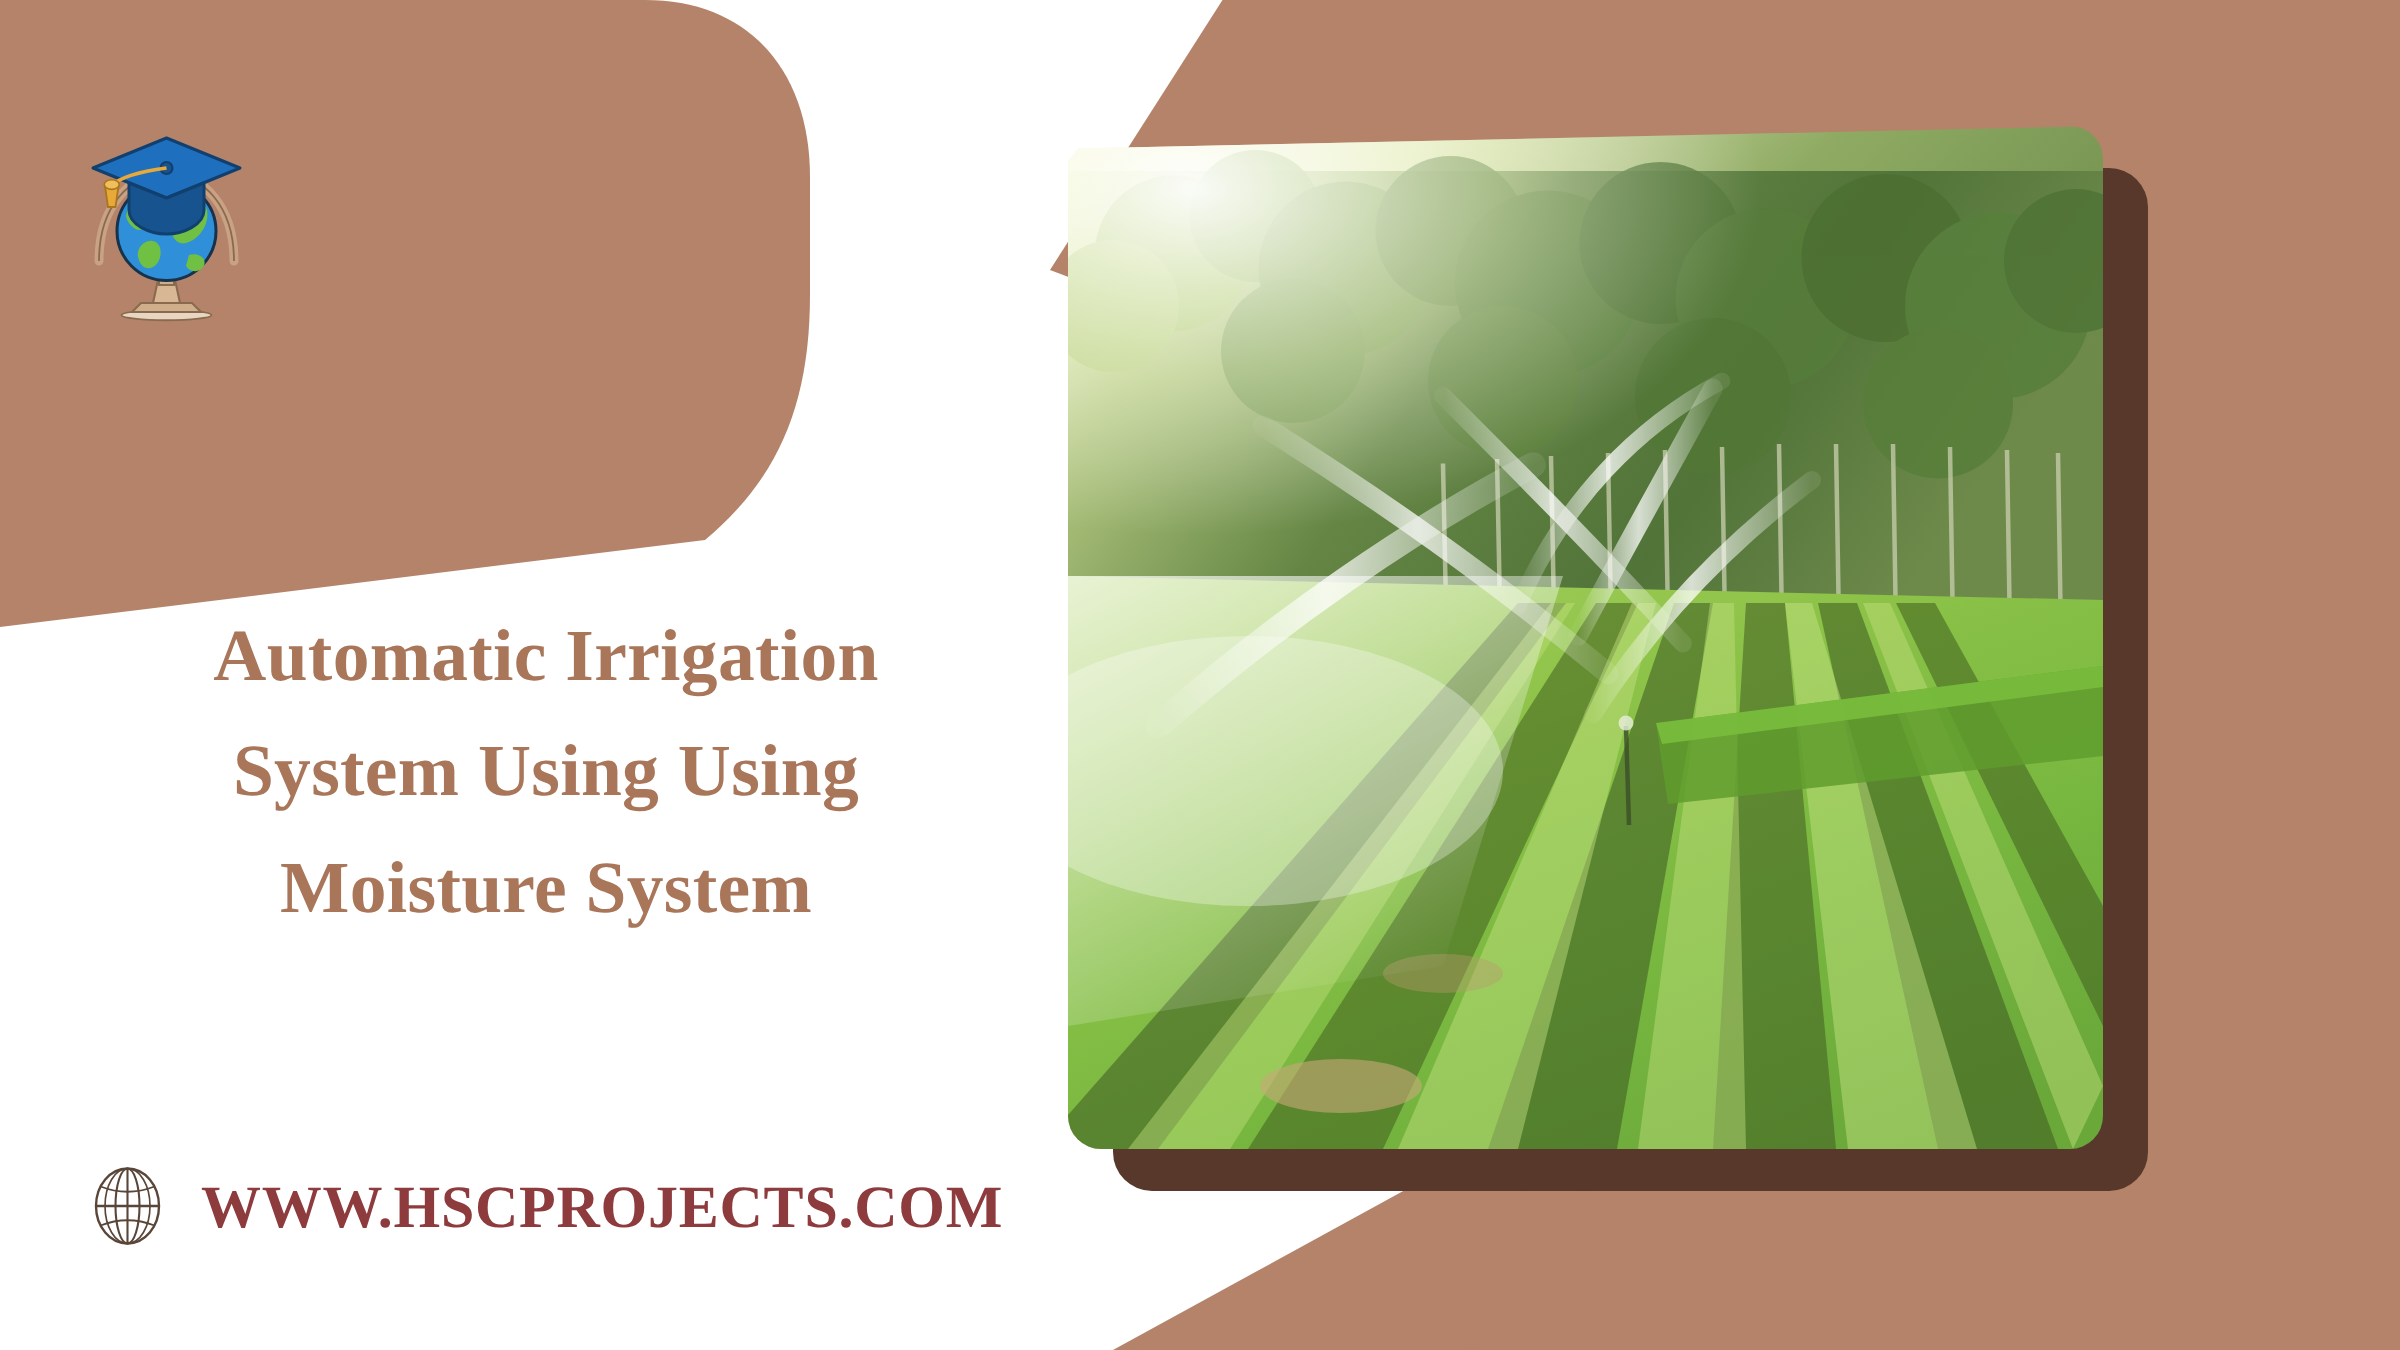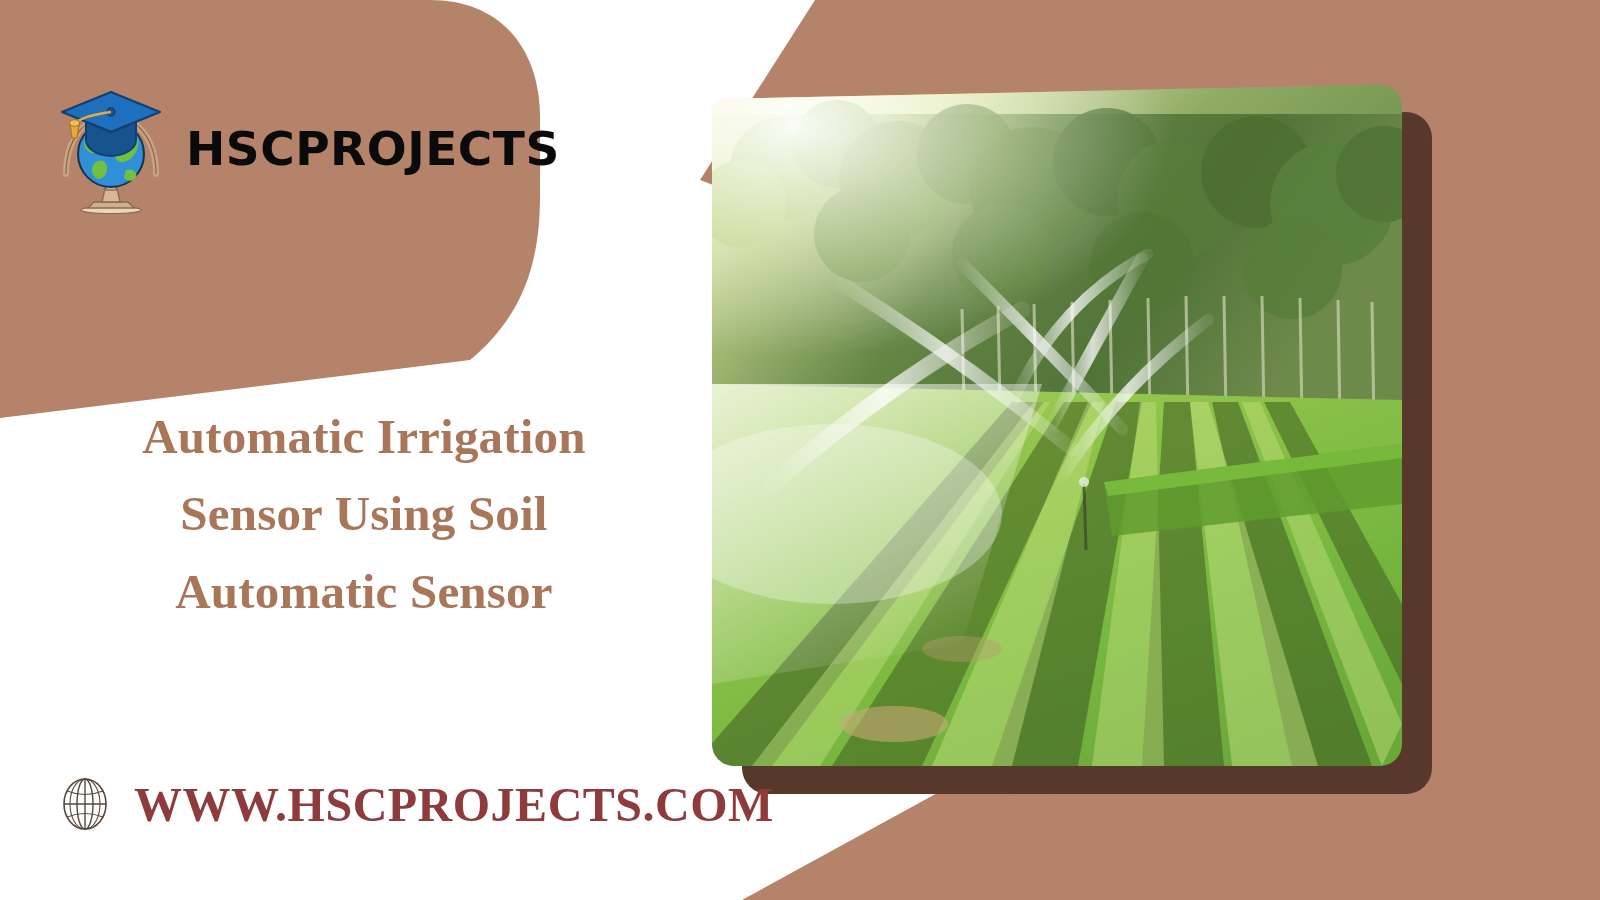--- a/index.html
+++ b/index.html
@@ -78,21 +78,21 @@
     z-index: 5;
   }
   .globe-wire {
     width: 54px;
     height: 56px;
     flex: 0 0 auto;
   }
   .site-url {
     font-family: "Liberation Serif", serif;
     font-weight: bold;
-    font-size: 48px;
+    font-size: 40px;
     letter-spacing: 0.5px;
     color: #8e3b3e;
     white-space: nowrap;
   }
 
   
   .photo-shadow {
     position: absolute;
     left: 742px;
     top: 112px;
@@ -159,21 +159,20 @@
       <path d="M74,92 C80,90 86,94 84,99 C82,104 74,104 72,99 Z" fill="#6fc043"></path>
 
       <path d="M59,14 L108,34 L59,54 L10,34 Z" fill="#1f6fbf" stroke="#12406e" stroke-width="2" stroke-linejoin="round"></path>
       <path d="M34,44 L34,62 C34,72 48,78 59,78 C70,78 84,72 84,62 L84,44 L59,54 Z" fill="#17548f" stroke="#12406e" stroke-width="2" stroke-linejoin="round"></path>
       <circle cx="59" cy="34" r="4" fill="#17548f" stroke="#12406e" stroke-width="1.4"></circle>
 
       <path d="M59,34 C44,36 28,40 22,46" fill="none" stroke="#e8a93a" stroke-width="2.4"></path>
       <path d="M18,46 L27,46 L25,60 L20,60 Z" fill="#e8a93a" stroke="#a9761b" stroke-width="1.2"></path>
       <ellipse cx="22.5" cy="45" rx="5" ry="3.2" fill="#f0bf5c" stroke="#a9761b" stroke-width="1.1"></ellipse>
     </svg>
-    <div class="brand-name">HSCPROJECTS</div>
   </div>
 
   <div class="photo-shadow"></div>
 
   <div class="photo-frame">
     <svg viewBox="0 0 690 682" preserveAspectRatio="none" aria-hidden="true">
       <defs>
         <linearGradient id="skyGlow" x1="0" y1="0" x2="1" y2="0.5">
           <stop offset="0%" stop-color="#f7f6e4"></stop>
           <stop offset="28%" stop-color="#dbe3b4"></stop>
@@ -283,22 +282,22 @@
       <circle cx="372" cy="398" r="5" fill="#e7eedd" opacity="0.8"></circle>
 
       <path d="M0,300 L330,300 L250,560 L0,600 Z" fill="url(#mistGrad)" opacity="0.8"></path>
       <rect x="0" y="0" width="690" height="420" fill="url(#sunGlow)"></rect>
       <ellipse cx="120" cy="430" rx="170" ry="90" fill="#ffffff" opacity="0.3"></ellipse>
     </svg>
   </div>
 
   <div class="headline">
     <div>Automatic Irrigation</div>
-    <div>Sensor Using Soil</div>
-    <div>Automatic Sensor</div>
+    <div>System Using Using</div>
+    <div>Moisture System</div>
   </div>
 
   <div class="site-footer">
     <svg class="globe-wire" viewBox="0 0 54 56" aria-hidden="true">
       <ellipse cx="27" cy="28" rx="21" ry="25" fill="none" stroke="#5a4638" stroke-width="1.6"></ellipse>
       <ellipse cx="27" cy="28" rx="8" ry="25" fill="none" stroke="#5a4638" stroke-width="1.4"></ellipse>
       <ellipse cx="27" cy="28" rx="15" ry="25" fill="none" stroke="#5a4638" stroke-width="1.1"></ellipse>
       <line x1="27" y1="3" x2="27" y2="53" stroke="#5a4638" stroke-width="1.4"></line>
       <line x1="6" y1="28" x2="48" y2="28" stroke="#5a4638" stroke-width="1.6"></line>
       <path d="M9,15 Q27,22 45,15" fill="none" stroke="#5a4638" stroke-width="1.2"></path>

